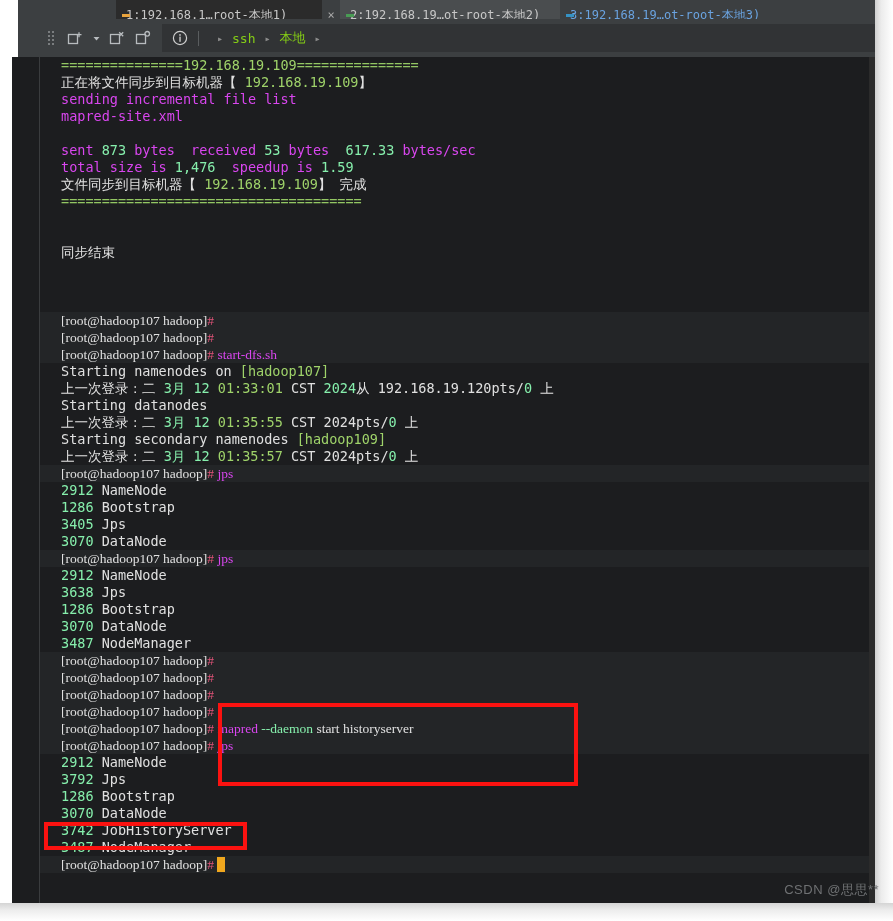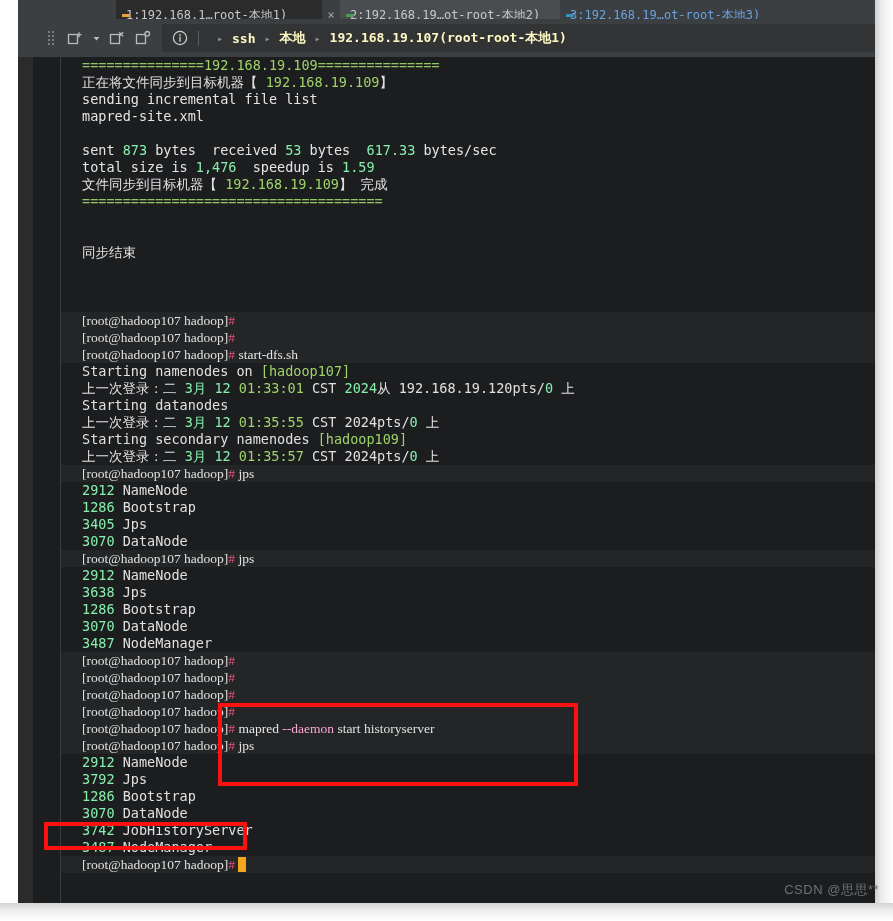--- a/index.html
+++ b/index.html
@@ -150,26 +150,26 @@
   .vsep {
     width: 1px; height: 15px;
     background: #5a5d5f;
     margin: 0 9px 0 2px;
   }
   .bc-sep {
     color: #8c8c8c;
     font-size: 10px;
     padding: 0 9px;
   }
-  .bc-item { color: #fef9c3; white-space: nowrap; font-weight: bold; }
+  .bc-item { color: #84cc16; white-space: nowrap; }
 
   
   .term-wrap {
     position: absolute;
-    left: 33px; top: 57px;
+    left: 12px; top: 57px;
     width: 857px; height: 846px;
     background: #1c1d1f;
     overflow: hidden;
   }
   .term-gutter {
     position: absolute;
     left: 0; top: 0;
     width: 27px; height: 846px;
     background: #1c1d1f;
     border-right: 1px solid #3a3c3e;
@@ -189,24 +189,24 @@
     line-height: 17px;
     padding-left: 21px;
     white-space: pre;
     overflow: hidden;
   }
   .ln.prompt { background: #232527; font-family: Liberation Serif, serif; }
 
   
   .c-green  { color: #93c763; }
   .c-white  { color: #e0e0e0; }
-  .c-cyan   { color: #e5e5e5; }
+  .c-cyan   { color: #d946ef; }
   .c-purple { color: #86efac; }
   .c-pink   { color: #e5547a; }
-  .c-orange { color: #f9a8d4; }
+  .c-orange { color: #86efac; }
   .c-ltgreen{ color: #9fd36a; }
 
   .cursor {
     display: inline-block;
     width: 8px; height: 15px;
     background: #f0a71e;
     vertical-align: -3px;
   }
 
   
@@ -288,21 +288,20 @@
           <circle cx="8" cy="4.9" r="0.85" fill="#cfcfcf"></circle>
           <rect x="7.35" y="6.6" width="1.35" height="5.2" fill="#cfcfcf"></rect>
         </svg>
       </span>
       <span class="vsep"></span>
       <span class="bc-sep">▸</span>
       <span class="bc-item">ssh</span>
       <span class="bc-sep">▸</span>
       <span class="bc-item">本地</span>
       <span class="bc-sep">▸</span>
-      <span class="bc-item">192.168.19.107(root-root-本地1)</span>
     </div>
   </div>
 
   <div class="term-wrap">
     <div class="term-gutter"></div>
     <div class="term" id="term"><div class="ln"><span class="c-green">===============</span><span class="c-ltgreen">192.168.19.109</span><span class="c-green">===============</span></div><div class="ln"><span class="c-white">正在将文件同步到目标机器【</span><span class="c-ltgreen"> 192.168.19.109</span><span class="c-white">】</span></div><div class="ln"><span class="c-cyan">sending incremental file list</span></div><div class="ln"><span class="c-cyan">mapred-site.xml</span></div><div class="ln"><span class="c-white"></span></div><div class="ln"><span class="c-cyan">sent </span><span class="c-purple">873</span><span class="c-cyan"> bytes  received </span><span class="c-purple">53</span><span class="c-cyan"> bytes  </span><span class="c-purple">617.33</span><span class="c-cyan"> bytes/sec</span></div><div class="ln"><span class="c-cyan">total size is </span><span class="c-purple">1,476</span><span class="c-cyan">  speedup is </span><span class="c-purple">1.59</span></div><div class="ln"><span class="c-white">文件同步到目标机器【</span><span class="c-ltgreen"> 192.168.19.109</span><span class="c-white">】 完成</span></div><div class="ln"><span class="c-green">=====================================</span></div><div class="ln"><span class="c-white"></span></div><div class="ln"><span class="c-white"></span></div><div class="ln"><span class="c-white">同步结束</span></div><div class="ln"><span class="c-white"></span></div><div class="ln"><span class="c-white"></span></div><div class="ln"><span class="c-white"></span></div><div class="ln prompt"><span class="c-white">[root@hadoop107 hadoop]</span><span class="c-pink">#</span></div><div class="ln prompt"><span class="c-white">[root@hadoop107 hadoop]</span><span class="c-pink">#</span></div><div class="ln prompt"><span class="c-white">[root@hadoop107 hadoop]</span><span class="c-pink">#</span><span class="c-cyan"> start-dfs.sh</span></div><div class="ln"><span class="c-white">Starting namenodes on </span><span class="c-ltgreen">[hadoop107]</span></div><div class="ln"><span class="c-white">上一次登录：二 </span><span class="c-purple">3月</span><span class="c-white"> </span><span class="c-purple">12</span><span class="c-white"> </span><span class="c-ltgreen">01:33:01</span><span class="c-white"> CST </span><span class="c-purple">2024</span><span class="c-white">从 </span><span class="c-white">192.168.19.120</span><span class="c-white">pts/</span><span class="c-purple">0</span><span class="c-white"> 上</span></div><div class="ln"><span class="c-white">Starting datanodes</span></div><div class="ln"><span class="c-white">上一次登录：二 </span><span class="c-purple">3月</span><span class="c-white"> </span><span class="c-purple">12</span><span class="c-white"> </span><span class="c-ltgreen">01:35:55</span><span class="c-white"> CST </span><span class="c-white">2024</span><span class="c-white">pts/</span><span class="c-purple">0</span><span class="c-white"> 上</span></div><div class="ln"><span class="c-white">Starting secondary namenodes </span><span class="c-ltgreen">[hadoop109]</span></div><div class="ln"><span class="c-white">上一次登录：二 </span><span class="c-purple">3月</span><span class="c-white"> </span><span class="c-purple">12</span><span class="c-white"> </span><span class="c-ltgreen">01:35:57</span><span class="c-white"> CST </span><span class="c-white">2024</span><span class="c-white">pts/</span><span class="c-purple">0</span><span class="c-white"> 上</span></div><div class="ln prompt"><span class="c-white">[root@hadoop107 hadoop]</span><span class="c-pink">#</span><span class="c-cyan"> jps</span></div><div class="ln"><span class="c-purple">2912</span><span class="c-white"> NameNode</span></div><div class="ln"><span class="c-purple">1286</span><span class="c-white"> Bootstrap</span></div><div class="ln"><span class="c-purple">3405</span><span class="c-white"> Jps</span></div><div class="ln"><span class="c-purple">3070</span><span class="c-white"> DataNode</span></div><div class="ln prompt"><span class="c-white">[root@hadoop107 hadoop]</span><span class="c-pink">#</span><span class="c-cyan"> jps</span></div><div class="ln"><span class="c-purple">2912</span><span class="c-white"> NameNode</span></div><div class="ln"><span class="c-purple">3638</span><span class="c-white"> Jps</span></div><div class="ln"><span class="c-purple">1286</span><span class="c-white"> Bootstrap</span></div><div class="ln"><span class="c-purple">3070</span><span class="c-white"> DataNode</span></div><div class="ln"><span class="c-purple">3487</span><span class="c-white"> NodeManager</span></div><div class="ln prompt"><span class="c-white">[root@hadoop107 hadoop]</span><span class="c-pink">#</span></div><div class="ln prompt"><span class="c-white">[root@hadoop107 hadoop]</span><span class="c-pink">#</span></div><div class="ln prompt"><span class="c-white">[root@hadoop107 hadoop]</span><span class="c-pink">#</span></div><div class="ln prompt"><span class="c-white">[root@hadoop107 hadoop]</span><span class="c-pink">#</span></div><div class="ln prompt"><span class="c-white">[root@hadoop107 hadoop]</span><span class="c-pink">#</span><span class="c-cyan"> mapred</span><span class="c-orange"> --daemon</span><span class="c-white"> start historyserver</span></div><div class="ln prompt"><span class="c-white">[root@hadoop107 hadoop]</span><span class="c-pink">#</span><span class="c-cyan"> jps</span></div><div class="ln"><span class="c-purple">2912</span><span class="c-white"> NameNode</span></div><div class="ln"><span class="c-purple">3792</span><span class="c-white"> Jps</span></div><div class="ln"><span class="c-purple">1286</span><span class="c-white"> Bootstrap</span></div><div class="ln"><span class="c-purple">3070</span><span class="c-white"> DataNode</span></div><div class="ln"><span class="c-purple">3742</span><span class="c-white"> JobHistoryServer</span></div><div class="ln"><span class="c-purple">3487</span><span class="c-white"> NodeManager</span></div><div class="ln prompt"><span class="c-white">[root@hadoop107 hadoop]</span><span class="c-pink">#</span><span class="c-white"> </span><span class="cursor"></span></div></div>
   </div>
 
   <div class="annot" id="annot-mapred"></div>
   <div class="annot" id="annot-jhs"></div>

